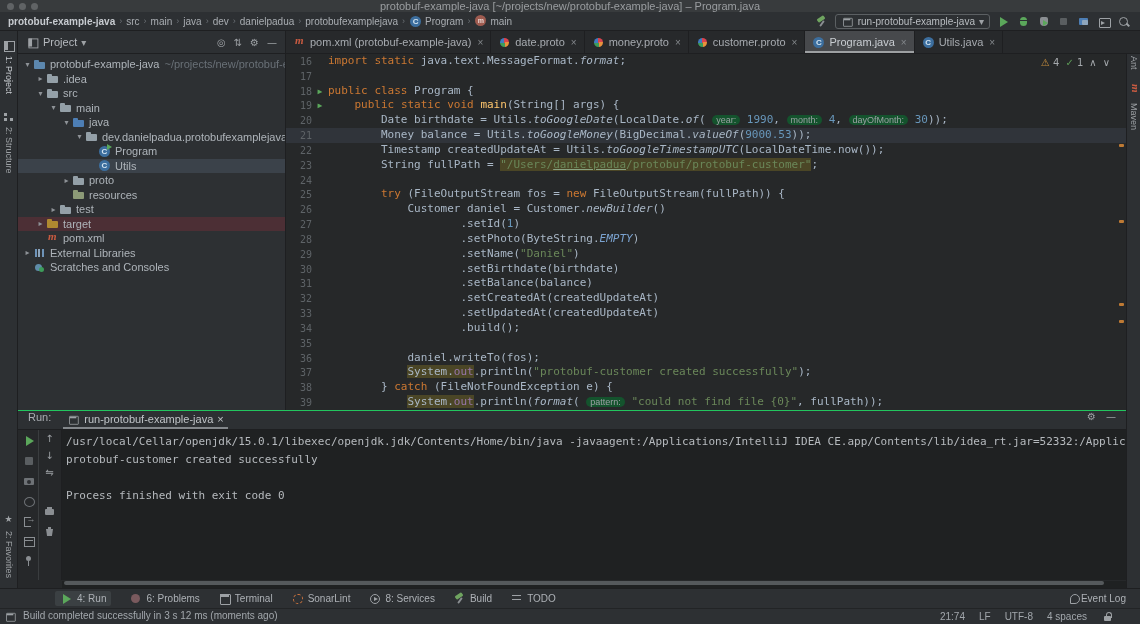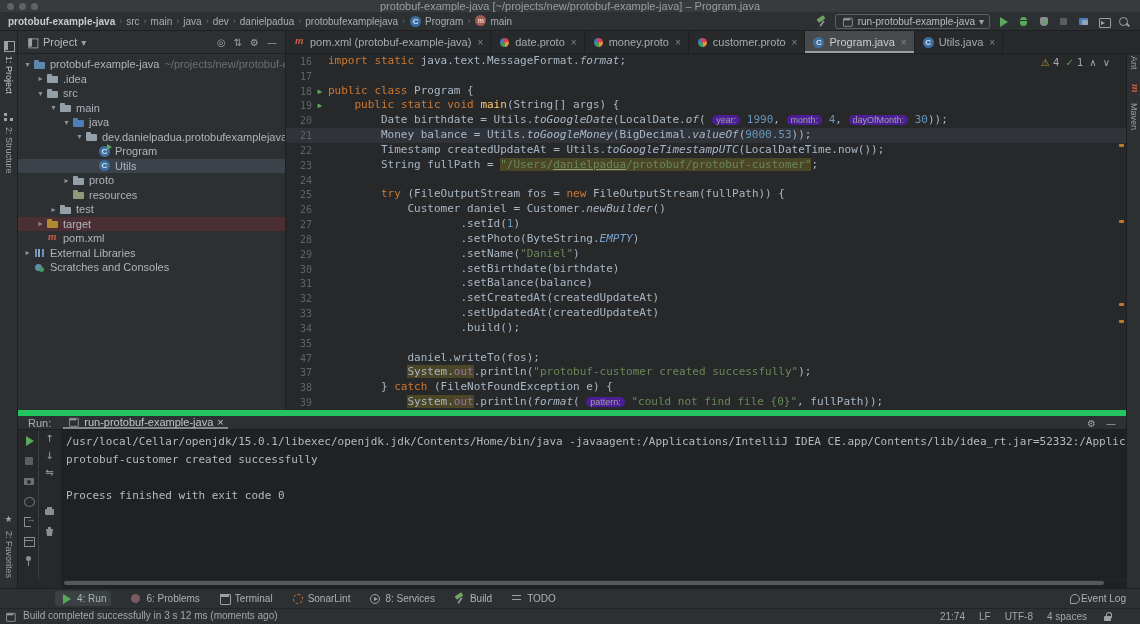--- a/index.html
+++ b/index.html
@@ -68,35 +68,35 @@
   .gut { width:16px; flex:none; text-align:center; }
   .gut .runarrow { color:#5BA75B; font-size:8px; }
   .code { flex:1; color:#A9B7C6; }
   .t-k { color:#CC7832; }
   .t-d { color:#A9B7C6; }
   .t-m { color:#FFC66D; }
   .t-i { color:#A9B7C6; font-style:italic; }
   .t-n { color:#6897BB; }
   .t-s { color:#6A8759; }
   .t-c { color:#7BA3D0; font-style:italic; }
-  .t-h { background:#4c1d95; color:#9CA0A4; border-radius:7px; padding:0 4px; font-size:9px; font-family:"Liberation Sans",sans-serif; }
+  .t-h { background:#14532d; color:#9CA0A4; border-radius:7px; padding:0 4px; font-size:9px; font-family:"Liberation Sans",sans-serif; }
   .t-hl { background:#4B4626; color:#A9B7C6; }
   .t-hlf { background:#4B4626; color:#9876AA; }
   .t-shl { background:#4B4626; color:#6A8759; }
   .t-shlu { background:#4B4626; color:#6A8759; text-decoration:underline; text-decoration-color:#8AA382; }
   #inspect-widget { position:absolute; top:3px; right:16px; display:flex; gap:6px; align-items:center;
     font-size:10px; color:#A5A9AD; font-family:"DejaVu Sans",sans-serif; }
   #inspect-widget .warn { color:#C08A3C; }
   #inspect-widget .ok { color:#5C9C57; }
   #err-stripe { position:absolute; top:0; right:2px; width:5px; height:356px; }
   .mark { position:absolute; right:0; width:5px; height:3px; background:#BE7A34; border-radius:1px; }
 
   
   #run-header { left:18px; top:410px; width:1108px; height:20px; background:#2D3033;
-    border-top:6px solid #22c55e; border-bottom:1px solid #1E1F21; display:flex; align-items:flex-end; font-size:11px; }
+    border-top:1px solid #22c55e; border-bottom:1px solid #1E1F21; display:flex; align-items:flex-start; font-size:11px; }
   #run-header .runlabel { color:#A9ADB2; margin-left:10px; }
   #run-tab { display:flex; align-items:center; gap:4px; color:#C0C4C8; margin-left:12px; height:100%;
     border-bottom:2px solid #83878B; padding:0 4px; }
   #run-header .rhicons { margin-left:auto; display:flex; gap:10px; padding-right:10px; }
 
   #run-toolbar { left:18px; top:430px; width:44px; height:150px; background:#26282A; border-right:1px solid #1E1F21;
     display:flex; }
   .rt-col { width:21px; display:flex; flex-direction:column; align-items:center; padding-top:4px; gap:7px; }
   .rt-col:first-child { border-right:1px solid #3A3D3F; }
   .gicon { color:#9DA1A5; font-size:10px; font-family:"DejaVu Sans",sans-serif; line-height:10px; }
@@ -445,21 +445,21 @@
       <div class="code-line"><span class="ln">26</span><span class="gut"></span><span class="code"><span class="t-d">            Customer daniel = Customer.</span><span class="t-i">newBuilder</span><span class="t-d">()</span></span></div>
       <div class="code-line"><span class="ln">27</span><span class="gut"></span><span class="code"><span class="t-d">                    .setId(</span><span class="t-n">1</span><span class="t-d">)</span></span></div>
       <div class="code-line"><span class="ln">28</span><span class="gut"></span><span class="code"><span class="t-d">                    .setPhoto(ByteString.</span><span class="t-c">EMPTY</span><span class="t-d">)</span></span></div>
       <div class="code-line"><span class="ln">29</span><span class="gut"></span><span class="code"><span class="t-d">                    .setName(</span><span class="t-s">"Daniel"</span><span class="t-d">)</span></span></div>
       <div class="code-line"><span class="ln">30</span><span class="gut"></span><span class="code"><span class="t-d">                    .setBirthdate(birthdate)</span></span></div>
       <div class="code-line"><span class="ln">31</span><span class="gut"></span><span class="code"><span class="t-d">                    .setBalance(balance)</span></span></div>
       <div class="code-line"><span class="ln">32</span><span class="gut"></span><span class="code"><span class="t-d">                    .setCreatedAt(createdUpdateAt)</span></span></div>
       <div class="code-line"><span class="ln">33</span><span class="gut"></span><span class="code"><span class="t-d">                    .setUpdatedAt(createdUpdateAt)</span></span></div>
       <div class="code-line"><span class="ln">34</span><span class="gut"></span><span class="code"><span class="t-d">                    .build();</span></span></div>
       <div class="code-line"><span class="ln">35</span><span class="gut"></span><span class="code"></span></div>
-      <div class="code-line"><span class="ln">47</span><span class="gut"></span><span class="code"><span class="t-d">            daniel.writeTo(fos);</span></span></div>
+      <div class="code-line"><span class="ln">36</span><span class="gut"></span><span class="code"><span class="t-d">            daniel.writeTo(fos);</span></span></div>
       <div class="code-line"><span class="ln">37</span><span class="gut"></span><span class="code"><span class="t-d">            </span><span class="t-hl">System.</span><span class="t-hlf">out</span><span class="t-d">.println(</span><span class="t-s">"protobuf-customer created successfully"</span><span class="t-d">);</span></span></div>
       <div class="code-line"><span class="ln">38</span><span class="gut"></span><span class="code"><span class="t-d">        } </span><span class="t-k">catch</span><span class="t-d"> (FileNotFoundException e) {</span></span></div>
       <div class="code-line"><span class="ln">39</span><span class="gut"></span><span class="code"><span class="t-d">            </span><span class="t-hl">System.</span><span class="t-hlf">out</span><span class="t-d">.println(</span><span class="t-i">format</span><span class="t-d">( </span><span class="t-h">pattern:</span><span class="t-d"> </span><span class="t-s">"could not find file {0}"</span><span class="t-d">, fullPath));</span></span></div>
     </div>
   <div id="inspect-widget">
     <span><span class="warn">⚠</span> <span>4</span></span>
     <span><span class="ok">✓</span> <span>1</span></span>
     <span>∧</span>
     <span>∨</span>
   </div>

